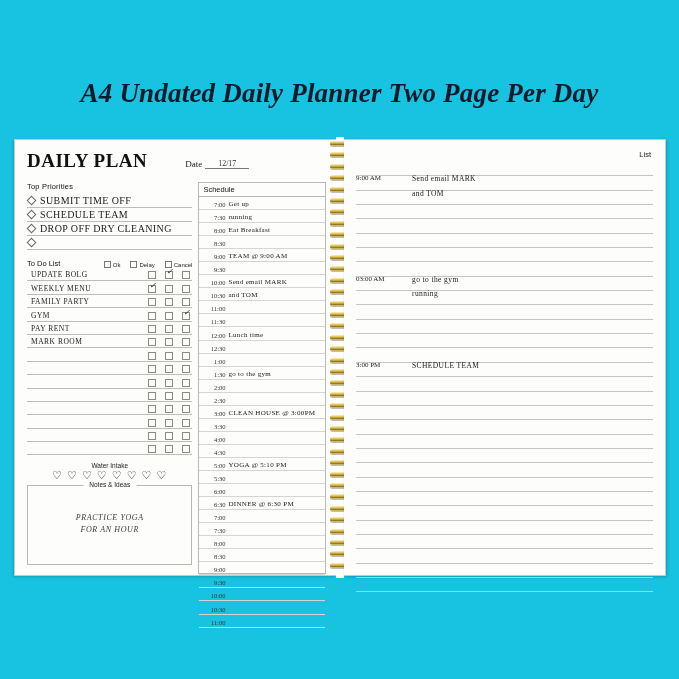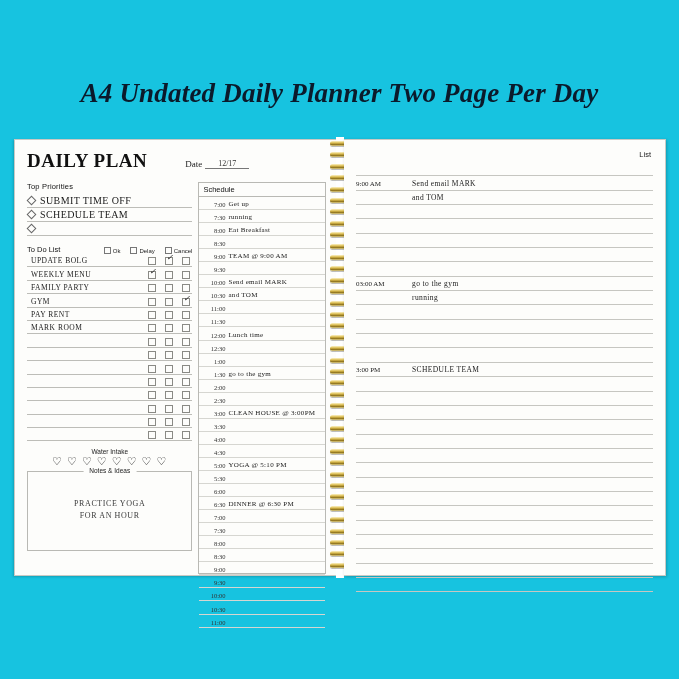--- a/index.html
+++ b/index.html
@@ -141,21 +141,21 @@
     margin-top:4px;height:78px;border:1px solid #b9b9b4;
     position:relative;
   }
   .notes-label{
     position:absolute;top:-5px;left:50%;transform:translateX(-50%);
     background:#fdfdfb;padding:0 6px;font-size:6.5px;color:#222;
   }
   .notes-text{
     position:absolute;top:26px;left:0;width:100%;text-align:center;
     font-family:"Liberation Serif", serif;
-    font-size:8px;color:#3b3b3b;line-height:12px;
+    font-style:italic;font-size:8px;color:#3b3b3b;line-height:12px;
     letter-spacing:.6px;
   }
   
   .sched-box{border:1px solid #b9b9b4;height:392px;box-sizing:border-box;}
   .sched-head{
     font-size:7.5px;color:#111;padding:2px 0 2px 4px;
     border-bottom:1px solid #b9b9b4;
   }
   .sched-row{
     display:flex;align-items:flex-end;height:12.05px;
@@ -170,21 +170,21 @@
     font-family:"Liberation Serif", serif;
     font-size:7px;color:#1a1a1a;letter-spacing:.3px;transform:translateY(-1.5px);
   }
   
   .rp{position:absolute;inset:0;padding:10px 12px 8px 12px;box-sizing:border-box;}
   .page-word{
     text-align:right;font-size:7.5px;color:#222;padding-right:2px;
   }
   .rule-wrap{margin-top:3px;}
   .r-row{
-    display:flex;align-items:flex-end;height:13.35px;
+    display:flex;height:13.35px;
     border-bottom:1px solid #c6c6c1;
   }
   .r-time{
     width:50px;font-family:"Liberation Serif", serif;
     font-size:7px;color:#222;transform:translateY(-2px);
   }
   .r-txt{
     font-family:"Liberation Serif", serif;
     font-size:7.5px;color:#1a1a1a;letter-spacing:.4px;
     transform:translateY(-2px);padding-left:6px;
@@ -210,20 +210,24 @@
         <div class="colL">
           <div class="sec-title">Top Priorities</div>
           <div>
             <div class="pri-row">
               <span class="dia"></span>
               <span class="pri-txt">SUBMIT TIME OFF</span>
             </div>
             <div class="pri-row">
               <span class="dia"></span>
               <span class="pri-txt">SCHEDULE TEAM</span>
+            </div>
+            <div class="pri-row">
+              <span class="dia"></span>
+              <span class="pri-txt">DROP OFF DRY CLEANING</span>
             </div>
             <div class="pri-row">
               <span class="dia"></span>
               <span class="pri-txt"></span>
             </div>
           </div>
 
           <div class="todo-head">
             <span class="lbl">To Do List</span>
             <span class="cols3">

